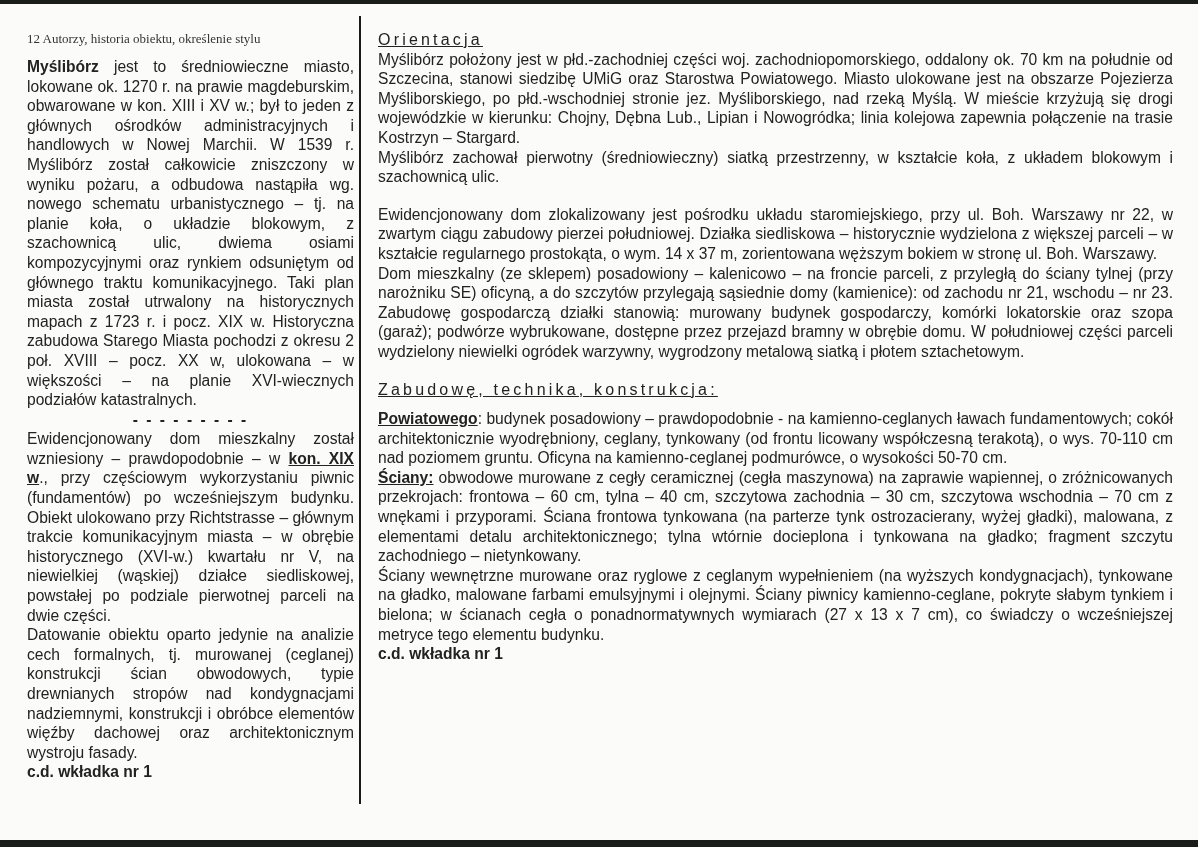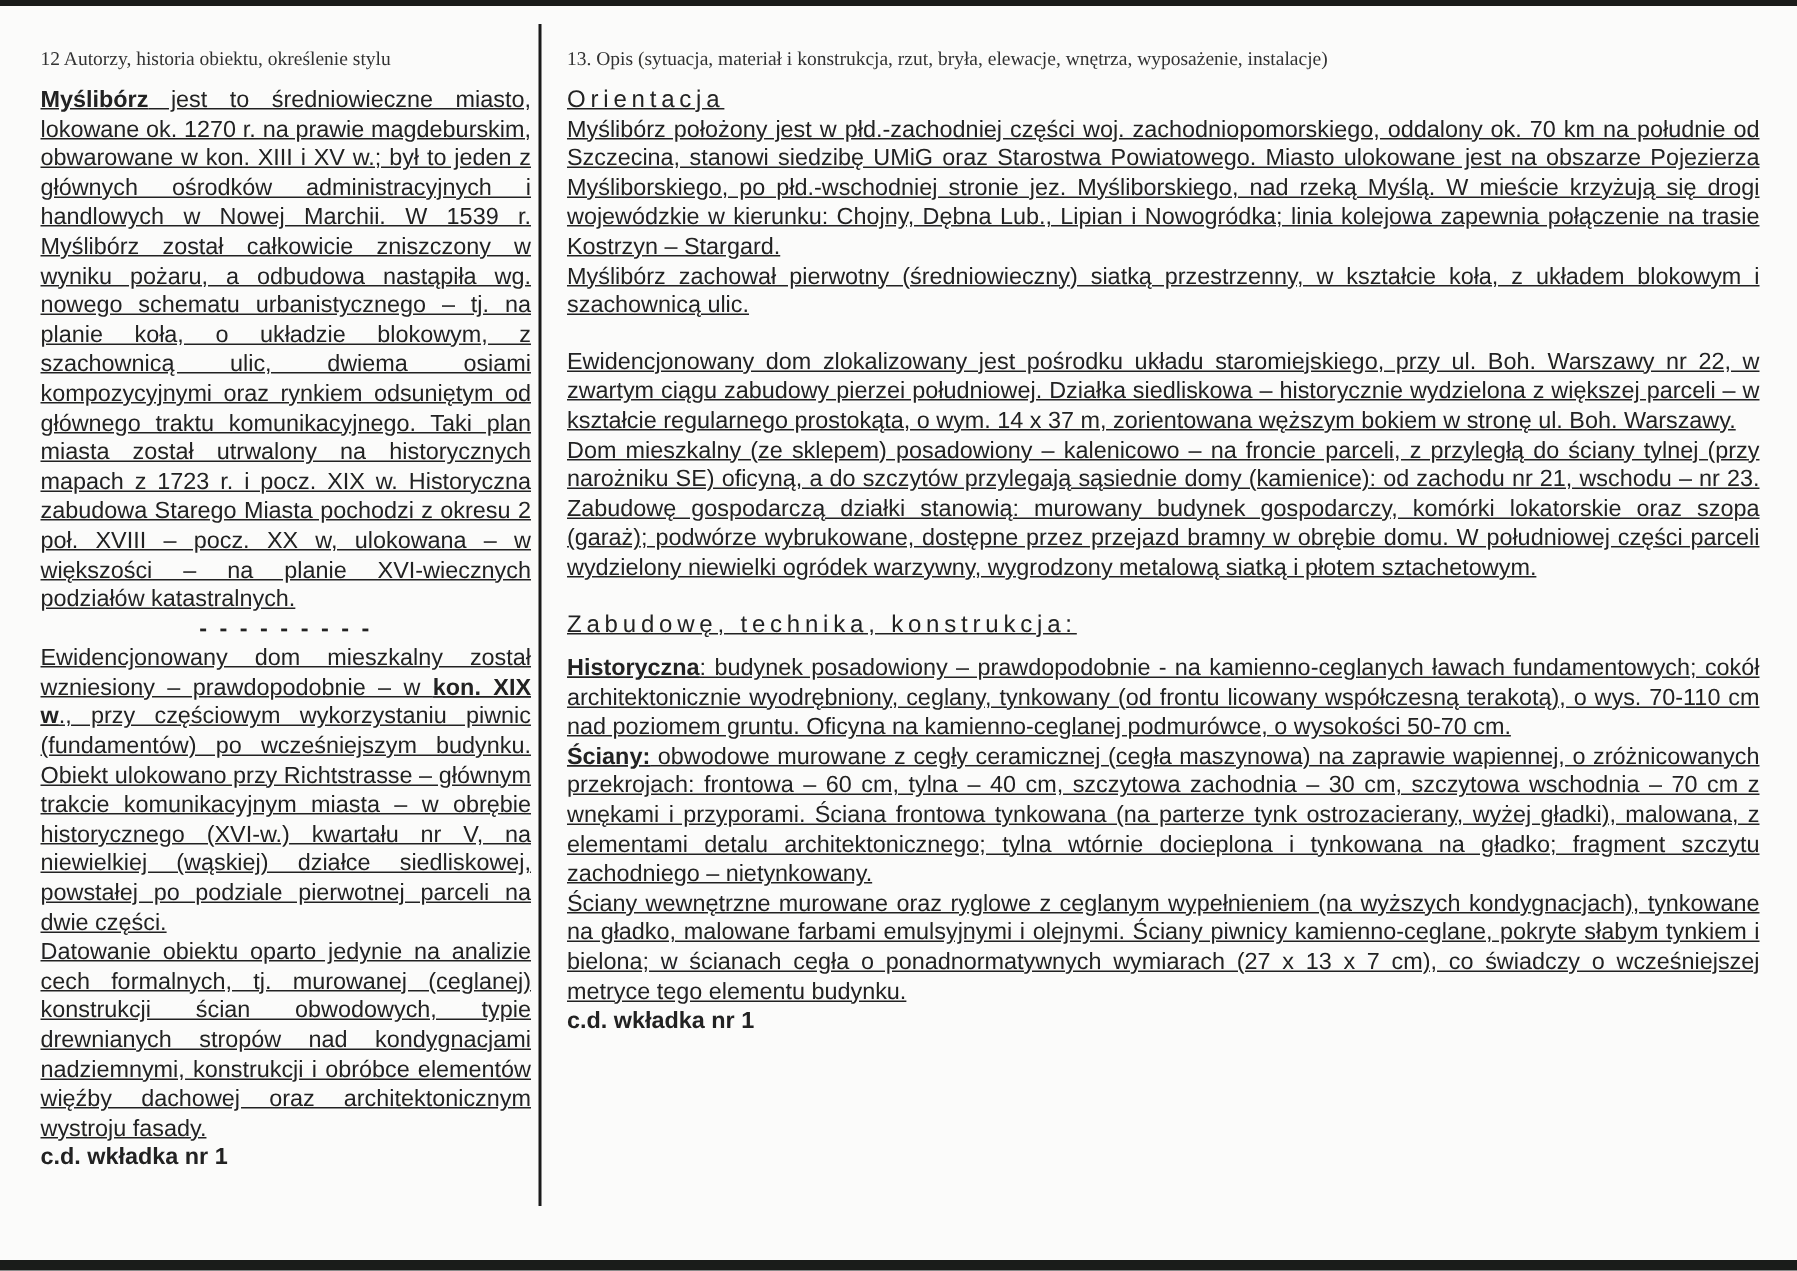--- a/index.html
+++ b/index.html
@@ -3,21 +3,21 @@
 <meta charset="utf-8">
 <style>
   html, body { margin:0; padding:0; }
   body { width:1198px; height:847px; background:#1a1c1a; position:relative; overflow:hidden; }
   .page { position:absolute; left:0; top:4px; width:1192px; height:836px; background:#fbfbfa;padding-left:43px; }
   .divider { position:absolute; left:359px; top:12px; width:2px; height:788px; background:#1a1a1a; }
   .col { position:absolute; font-family:"Liberation Sans", sans-serif; color:#222; font-size:15.6px; line-height:19.6px; }
   .left { left:27px; top:26px; width:327px; text-align:justify; }
   .right { left:378px; top:26px; width:795px; text-align:justify; }
   .hdr { font-family:"Liberation Serif", serif; font-size:13px; color:#333; margin-bottom:9px; height:18px; line-height:18px; text-align:left; }
-  p { margin:0;text-decoration:underline; }
+  p { margin:0; }
   .b { font-weight:bold; }
   .u { text-decoration:underline; }
   .sect { font-weight:normal; text-decoration:underline; letter-spacing:3.2px; font-size:16px; margin-bottom:0; }
   .gap { height:18px; }
   .gap2 { height:10px; }
   .sep { text-align:center; letter-spacing:2px; font-weight:bold; }
   .cd { font-weight:bold; }
 </style>
 </head>
 <body>
@@ -28,31 +28,30 @@
   <div class="col left">
     <div class="hdr">12   Autorzy, historia obiektu, określenie stylu</div>
     <p><span class="b">Myślibórz</span><span> jest to średniowieczne miasto, lokowane ok. 1270 r. na prawie magdeburskim, obwarowane w kon. XIII i XV w.; był to jeden z głównych ośrodków administracyjnych i handlowych w Nowej Marchii. W 1539 r. Myślibórz został całkowicie zniszczony w wyniku pożaru, a odbudowa nastąpiła wg. nowego schematu urbanistycznego – tj. na planie koła, o układzie blokowym, z szachownicą ulic, dwiema osiami kompozycyjnymi oraz rynkiem odsuniętym od głównego traktu komunikacyjnego. Taki plan miasta został utrwalony na historycznych mapach z 1723 r. i pocz. XIX w. Historyczna zabudowa Starego Miasta pochodzi z okresu 2 poł. XVIII – pocz. XX w, ulokowana – w większości – na planie XVI-wiecznych podziałów katastralnych.</span></p>
     <div class="sep">- - - - - - - - -</div>
     <p><span>Ewidencjonowany dom mieszkalny został wzniesiony – prawdopodobnie – w </span><span class="b u">kon. XIX w</span><span>., przy częściowym wykorzystaniu piwnic (fundamentów) po wcześniejszym budynku. Obiekt ulokowano przy Richtstrasse – głównym trakcie komunikacyjnym miasta – w obrębie historycznego (XVI-w.) kwartału nr V, na niewielkiej (wąskiej) działce siedliskowej, powstałej po podziale pierwotnej parceli na dwie części.</span></p>
     <p>Datowanie obiektu oparto jedynie na analizie cech formalnych, tj. murowanej (ceglanej) konstrukcji ścian obwodowych, typie drewnianych stropów nad kondygnacjami nadziemnymi, konstrukcji i obróbce elementów więźby dachowej oraz architektonicznym wystroju fasady.</p>
     <div class="cd">c.d. wkładka nr 1</div>
   </div>
 
   <div class="col right">
-    <div class="hdr">13. Opis  (sytuacja, materiał i konstrukcja, rzut, bryła, elewacje, wnętrza, wyposażenie, instalacje)</div>
 
     <div class="sect">Orientacja</div>
     <p>Myślibórz położony jest w płd.-zachodniej części woj. zachodniopomorskiego, oddalony ok. 70 km na południe od Szczecina, stanowi siedzibę UMiG oraz Starostwa Powiatowego. Miasto ulokowane jest na obszarze Pojezierza Myśliborskiego, po płd.-wschodniej stronie jez. Myśliborskiego, nad rzeką Myślą. W mieście krzyżują się drogi wojewódzkie w kierunku: Chojny, Dębna Lub., Lipian i Nowogródka; linia kolejowa zapewnia połączenie na trasie Kostrzyn – Stargard.</p>
     <p>Myślibórz zachował pierwotny (średniowieczny) siatką przestrzenny, w kształcie koła, z układem blokowym i szachownicą ulic.</p>
     <div class="gap"></div>
 
     <p>Ewidencjonowany dom zlokalizowany jest pośrodku układu staromiejskiego, przy ul. Boh. Warszawy nr 22, w zwartym ciągu zabudowy pierzei południowej. Działka siedliskowa – historycznie wydzielona z większej parceli – w kształcie regularnego prostokąta, o wym. 14 x 37 m, zorientowana węższym bokiem w stronę ul. Boh. Warszawy.</p>
     <p>Dom mieszkalny (ze sklepem) posadowiony – kalenicowo – na froncie parceli, z przyległą do ściany tylnej (przy narożniku SE) oficyną, a do szczytów przylegają sąsiednie domy (kamienice): od zachodu nr 21, wschodu – nr 23. Zabudowę gospodarczą działki stanowią: murowany budynek gospodarczy, komórki lokatorskie oraz szopa (garaż); podwórze wybrukowane, dostępne przez przejazd bramny w obrębie domu. W południowej części parceli wydzielony niewielki ogródek warzywny, wygrodzony metalową siatką i płotem sztachetowym.</p>
     <div class="gap"></div>
 
     <div class="sect">Zabudowę, technika, konstrukcja:</div>
     <div class="gap2"></div>
-    <p><span class="b u">Historyczna</span><span>: budynek posadowiony – prawdopodobnie - na kamienno-ceglanych ławach fundamentowych; cokół architektonicznie wyodrębniony, ceglany, tynkowany (od frontu licowany współczesną terakotą), o wys. 70-110 cm nad poziomem gruntu. Oficyna na kamienno-ceglanej podmurówce, o wysokości 50-70 cm.</span></p>
+    <p><span class="b u">Powiatowego</span><span>: budynek posadowiony – prawdopodobnie - na kamienno-ceglanych ławach fundamentowych; cokół architektonicznie wyodrębniony, ceglany, tynkowany (od frontu licowany współczesną terakotą), o wys. 70-110 cm nad poziomem gruntu. Oficyna na kamienno-ceglanej podmurówce, o wysokości 50-70 cm.</span></p>
     <p><span class="b u">Ściany:</span><span> obwodowe murowane z cegły ceramicznej (cegła maszynowa) na zaprawie wapiennej, o zróżnicowanych przekrojach: frontowa – 60 cm, tylna – 40 cm, szczytowa zachodnia – 30 cm, szczytowa wschodnia – 70 cm z wnękami i przyporami. Ściana frontowa tynkowana (na parterze tynk ostrozacierany, wyżej gładki), malowana, z elementami detalu architektonicznego; tylna wtórnie docieplona i tynkowana na gładko; fragment szczytu zachodniego – nietynkowany.</span></p>
     <p>Ściany wewnętrzne murowane oraz ryglowe z ceglanym wypełnieniem (na wyższych kondygnacjach), tynkowane na gładko, malowane farbami emulsyjnymi i olejnymi. Ściany piwnicy kamienno-ceglane, pokryte słabym tynkiem i bielona; w ścianach cegła o ponadnormatywnych wymiarach (27 x 13 x 7 cm), co świadczy o wcześniejszej metryce tego elementu budynku.</p>
     <div class="cd">c.d. wkładka nr 1</div>
   </div>
 </div>
 
 </body></html>

